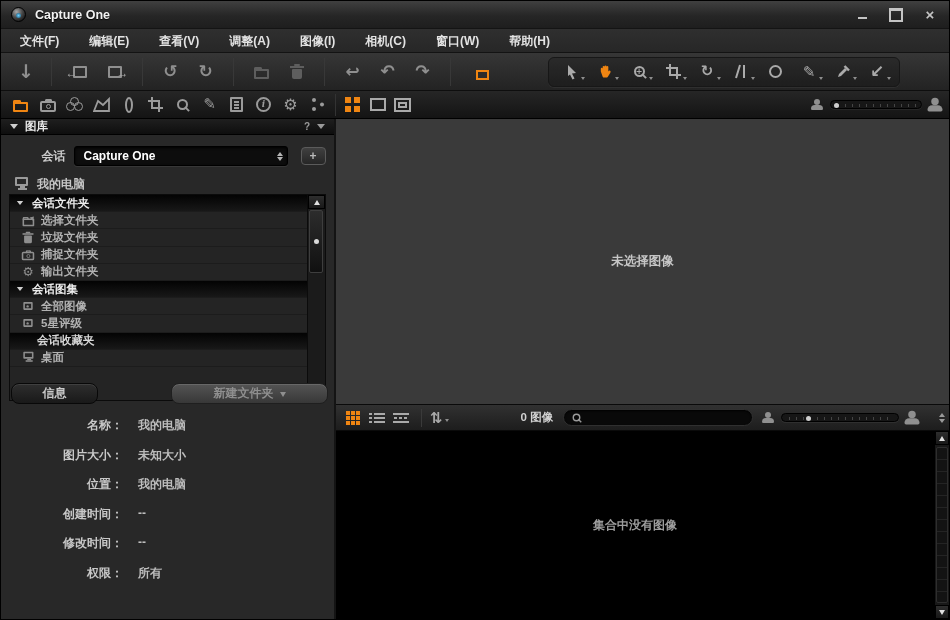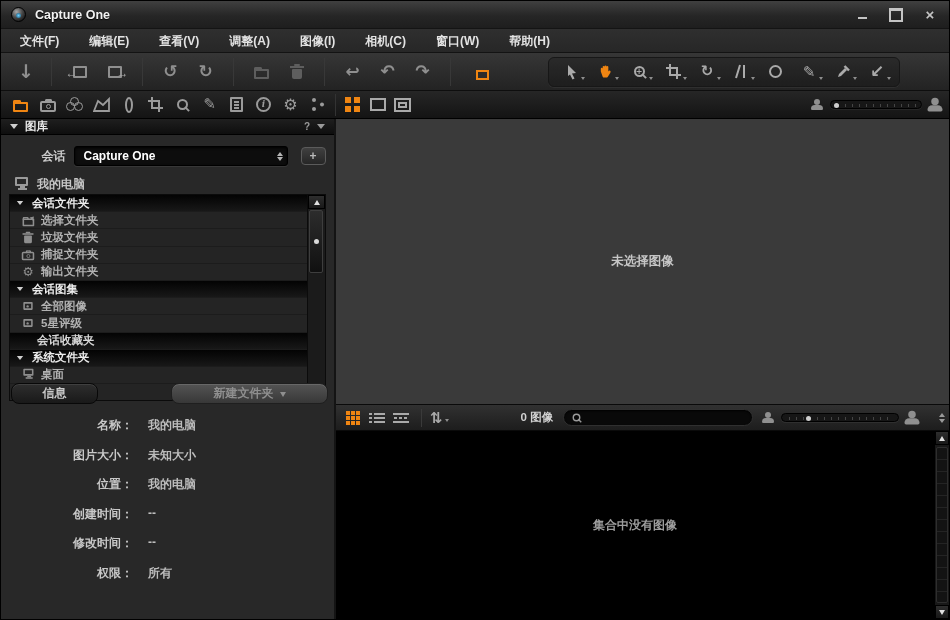--- a/index.html
+++ b/index.html
@@ -202,21 +202,21 @@
 
   .btnrow { position:absolute; left:0; top:264px; width:100%; }
   .btn { position:absolute; height:21px; border-radius:8px; font-size:12px; font-weight:bold;
     display:flex; align-items:center; justify-content:center; gap:6px; }
   .btn-info { left:10px; width:87px; background:linear-gradient(#2e2e2e,#191919);
     border:1px solid #080808; box-shadow:inset 0 1px 0 rgba(255,255,255,.09); color:#cbcbcb; }
   .btn-newfolder { left:170px; width:157px; background:linear-gradient(#545454,#383838);
     border:1px solid #1f1f1f; box-shadow:inset 0 1px 0 rgba(255,255,255,.12); color:#8f8f8f; }
   .btn-newfolder .bdd { width:0; height:0; border:3.5px solid transparent; border-top:5px solid #8f8f8f; margin-top:4px; }
 
-  .details { position:absolute; left:14px; top:298px; width:100%; }
+  .details { position:absolute; left:4px; top:298px; width:100%; }
   .drow { height:29.6px; display:flex; align-items:flex-start; }
   .dlabel { width:118px; text-align:right; font-size:12px; font-weight:bold; color:#c8c8c8; }
   .dvalue { margin-left:15px; font-size:12px; font-weight:bold; color:#bdbdbd; }
 
   
   .viewer { position:absolute; left:335px; top:118px; right:0; height:285px; background:#3a3a3a;
     display:flex; align-items:center; justify-content:center; }
   .viewer .empty { font-size:12.5px; font-weight:bold; color:#c6c6c6; }
 
   
@@ -514,24 +514,20 @@
           </div>
         <div class="trow item">
             <span class="tico">
               <span class="ic ic-photo"></span>
             </span>
             <span class="tlabel">5星评级</span>
           </div>
         <div class="trow plain">
             <span class="tlabel">会话收藏夹</span>
           </div>
-        <div class="trow group">
-            <span class="tri"></span>
-            <span class="tlabel">系统文件夹</span>
-          </div>
         <div class="trow item">
             <span class="tico">
               <span class="ic ic-pc"></span>
             </span>
             <span class="tlabel">桌面</span>
           </div>
       </div>
       <div class="treescroll">
         <span class="sbtn up">
             <i></i>

